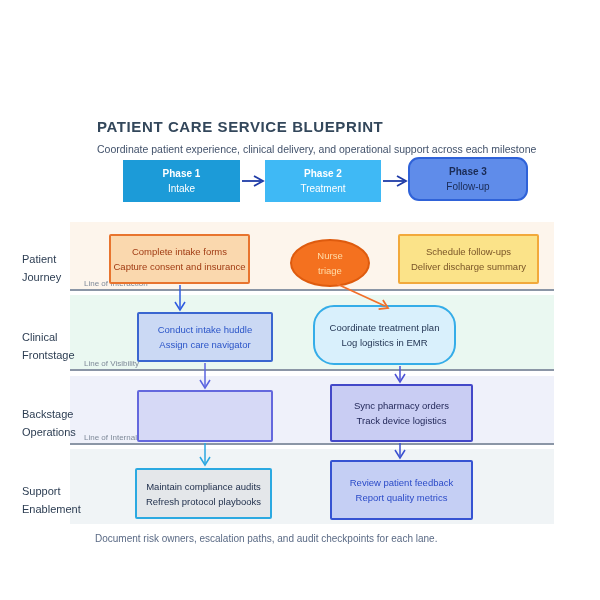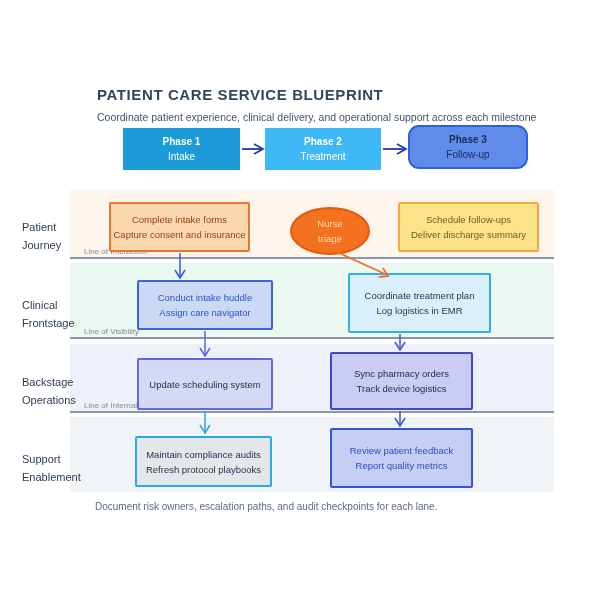--- a/index.html
+++ b/index.html
@@ -1,18 +1,19 @@
 <!DOCTYPE html>
 <html><head>
 <meta charset="utf-8">
 <style>
   html,body{margin:0;padding:0;background:#ffffff;}
   .canvas{
     position:relative;width:600px;height:549px;background:#ffffff;overflow:hidden;
     font-family:"Liberation Sans", sans-serif;
+    margin-top:32px;
   }
   .title{
     position:absolute;left:97px;top:86px;font-size:15px;font-weight:600;
     color:#33475B;letter-spacing:0.6px;white-space:nowrap;
   }
   .subtitle{
     position:absolute;left:97px;top:111px;font-size:10.5px;color:#42526B;white-space:nowrap;
   }
   .phase{
     position:absolute;display:flex;flex-direction:column;align-items:center;justify-content:center;
@@ -46,21 +47,21 @@
   #lane-label-3{top:450px;}
   .node{
     position:absolute;display:flex;flex-direction:column;align-items:center;justify-content:center;
     font-size:9.5px;line-height:15px;text-align:center;border:2px solid;box-sizing:border-box;
     border-radius:2px;z-index:2;
   }
   #node-intake-forms{left:109px;top:202px;width:141px;height:50px;}
   #node-nurse-triage{left:290px;top:207px;width:80px;height:48px;border-radius:50%;}
   #node-schedule-followups{left:398px;top:202px;width:141px;height:50px;}
   #node-intake-huddle{left:137px;top:280px;width:136px;height:50px;}
-  #node-treatment-plan{left:348px;top:273px;width:143px;height:60px;}
+  #node-treatment-plan{left:313px;top:273px;width:143px;height:60px;border-radius:21px;}
   #node-scheduling-system{left:137px;top:358px;width:136px;height:52px;}
   #node-pharmacy-orders{left:330px;top:352px;width:143px;height:58px;}
   #node-compliance-audits{left:135px;top:436px;width:137px;height:51px;}
   #node-patient-feedback{left:330px;top:428px;width:143px;height:60px;}
   .footer{
     position:absolute;left:95px;top:501px;font-size:10px;color:#5A6A85;white-space:nowrap;
   }
   .arrow-layer{position:absolute;left:0;top:0;z-index:5;pointer-events:none;}
 </style>
 </head>
@@ -129,21 +130,20 @@
   <div class="node" id="node-intake-huddle" style="background: rgb(203, 217, 244); border-color: rgb(58, 102, 208); color: rgb(43, 85, 200);">
     <div>Conduct intake huddle</div>
     <div>Assign care navigator</div>
   </div>
   <div class="node" id="node-treatment-plan" style="background: rgb(217, 240, 252); border-color: rgb(53, 173, 232); color: rgb(31, 49, 80);">
     <div>Coordinate treatment plan</div>
     <div>Log logistics in EMR</div>
   </div>
 
   <div class="node" id="node-scheduling-system" style="background: rgb(214, 217, 246); border-color: rgb(100, 104, 221); color: rgb(37, 47, 85);">
-    <div>Update scheduling system</div>
   </div>
   <div class="node" id="node-pharmacy-orders" style="background: rgb(201, 205, 243); border-color: rgb(67, 72, 200); color: rgb(35, 41, 90);">
     <div>Sync pharmacy orders</div>
     <div>Track device logistics</div>
   </div>
 
   <div class="node" id="node-compliance-audits" style="background: rgb(228, 231, 234); border-color: rgb(43, 169, 225); color: rgb(35, 50, 78);">
     <div>Maintain compliance audits</div>
     <div>Refresh protocol playbooks</div>
   </div>

